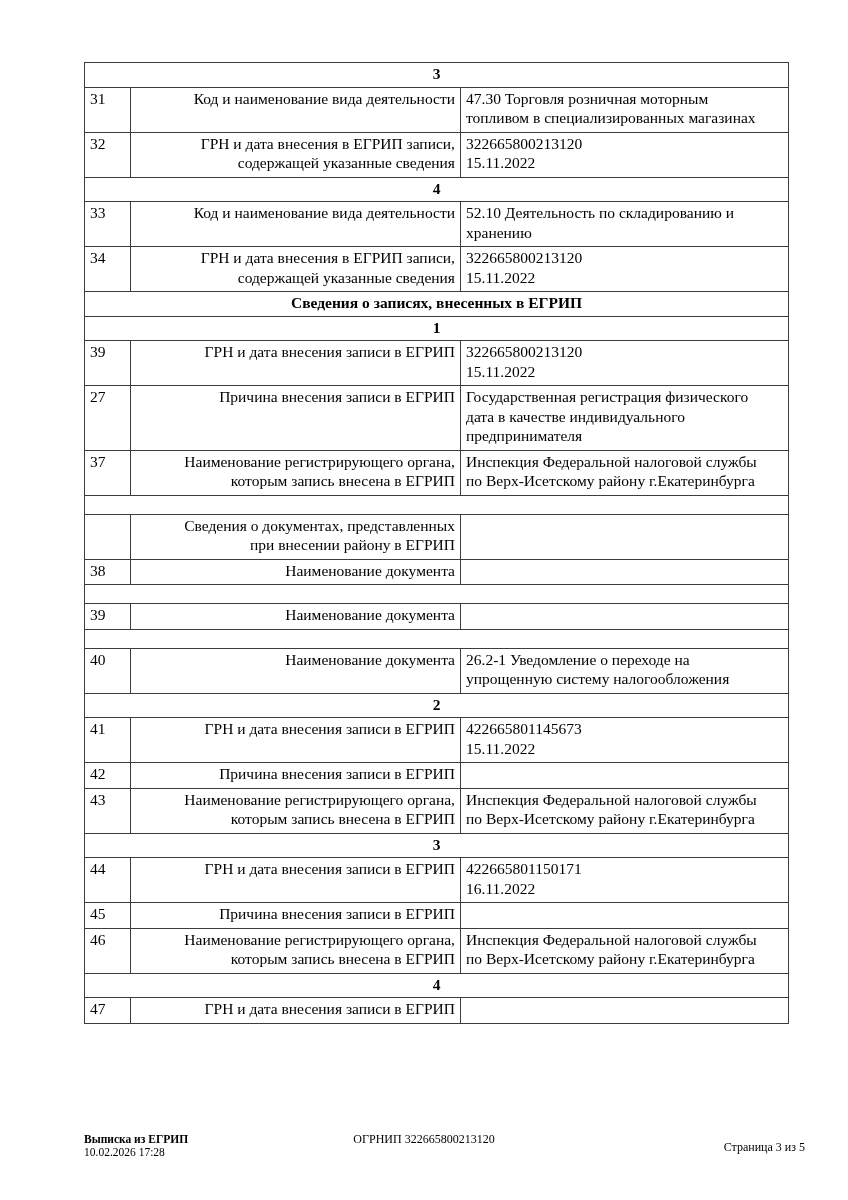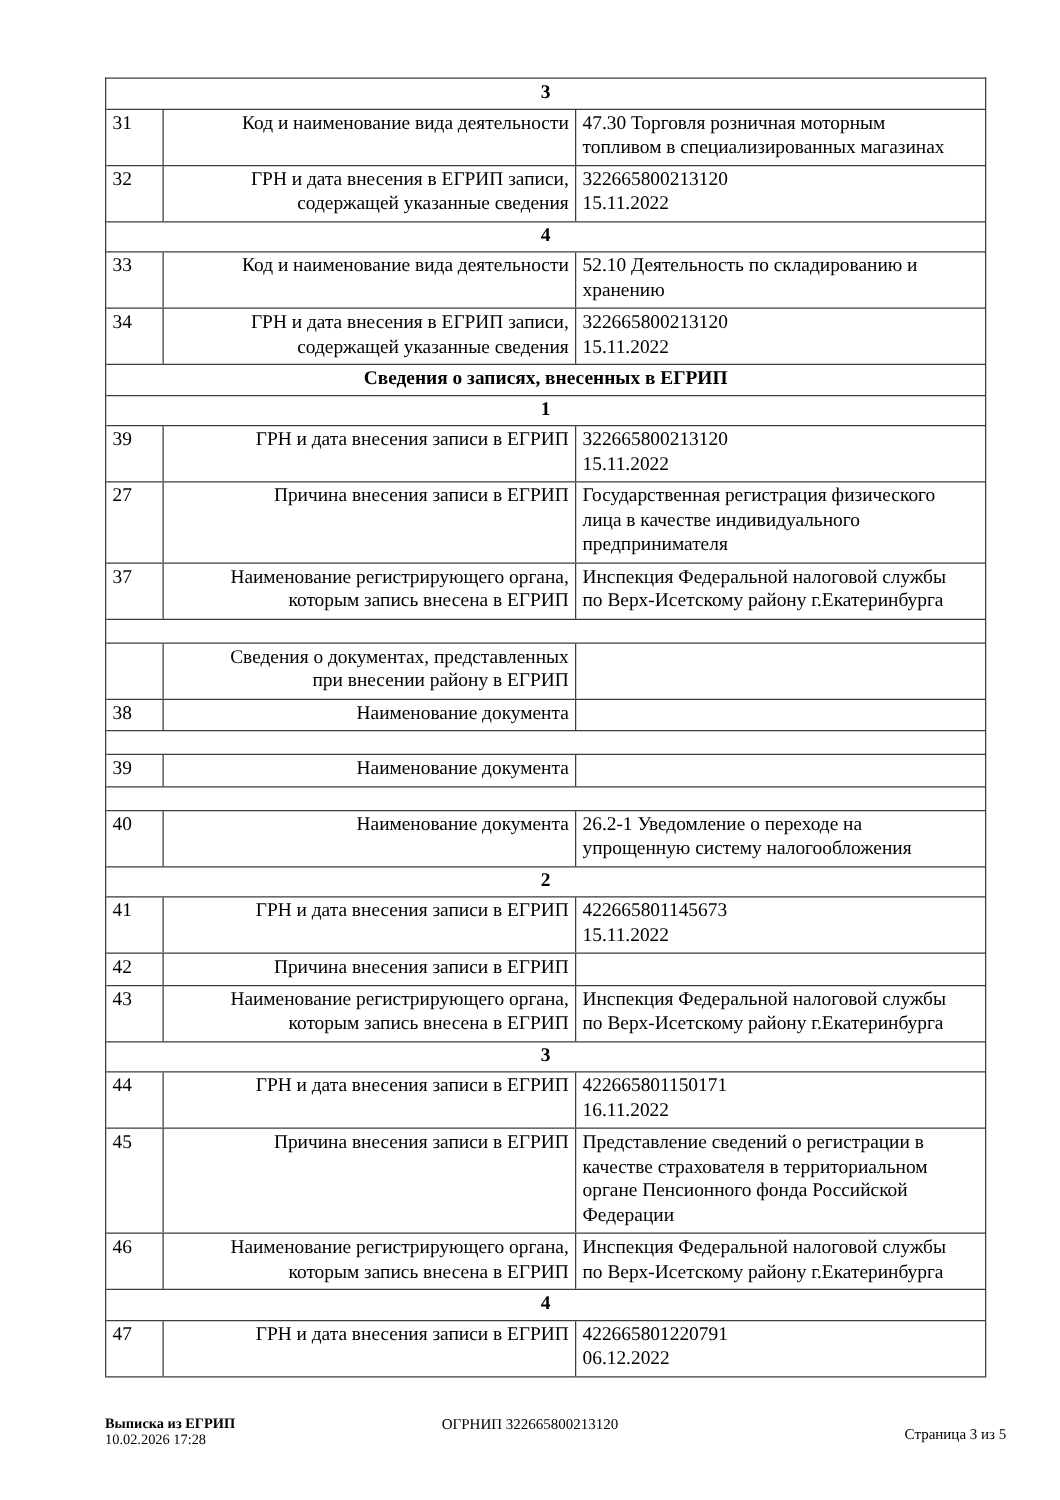--- a/index.html
+++ b/index.html
@@ -140,21 +140,21 @@
       <div class="t-row data">
         <div class="cell num">39</div>
         <div class="cell label">ГРН и дата внесения записи в ЕГРИП</div>
         <div class="cell value">322665800213120
 15.11.2022</div>
       </div>
       <div class="t-row data">
         <div class="cell num">27</div>
         <div class="cell label">Причина внесения записи в ЕГРИП</div>
         <div class="cell value">Государственная регистрация физического
-лица в качестве индивидуального
+дата в качестве индивидуального
 предпринимателя</div>
       </div>
       <div class="t-row data">
         <div class="cell num">37</div>
         <div class="cell label">Наименование регистрирующего органа,
 которым запись внесена в ЕГРИП</div>
         <div class="cell value">Инспекция Федеральной налоговой службы
 по Верх-Исетскому району г.Екатеринбурга</div>
       </div>
       <div class="t-row spacer"></div>
@@ -205,40 +205,34 @@
       </div>
       <div class="t-row data">
         <div class="cell num">44</div>
         <div class="cell label">ГРН и дата внесения записи в ЕГРИП</div>
         <div class="cell value">422665801150171
 16.11.2022</div>
       </div>
       <div class="t-row data">
         <div class="cell num">45</div>
         <div class="cell label">Причина внесения записи в ЕГРИП</div>
-        <div class="cell value">Представление сведений о регистрации в
-качестве страхователя в территориальном
-органе Пенсионного фонда Российской
-Федерации</div>
       </div>
       <div class="t-row data">
         <div class="cell num">46</div>
         <div class="cell label">Наименование регистрирующего органа,
 которым запись внесена в ЕГРИП</div>
         <div class="cell value">Инспекция Федеральной налоговой службы
 по Верх-Исетскому району г.Екатеринбурга</div>
       </div>
       <div class="t-row section">
         <div class="cell full">4</div>
       </div>
       <div class="t-row data">
         <div class="cell num">47</div>
         <div class="cell label">ГРН и дата внесения записи в ЕГРИП</div>
-        <div class="cell value">422665801220791
-06.12.2022</div>
       </div>
     </div>
 
   <div class="footer">
     <div class="f-left">
       <div>Выписка из ЕГРИП</div>
       <div class="dt">10.02.2026 17:28</div>
     </div>
     <div class="f-center">ОГРНИП 322665800213120</div>
     <div class="f-right">Страница 3 из 5</div>

